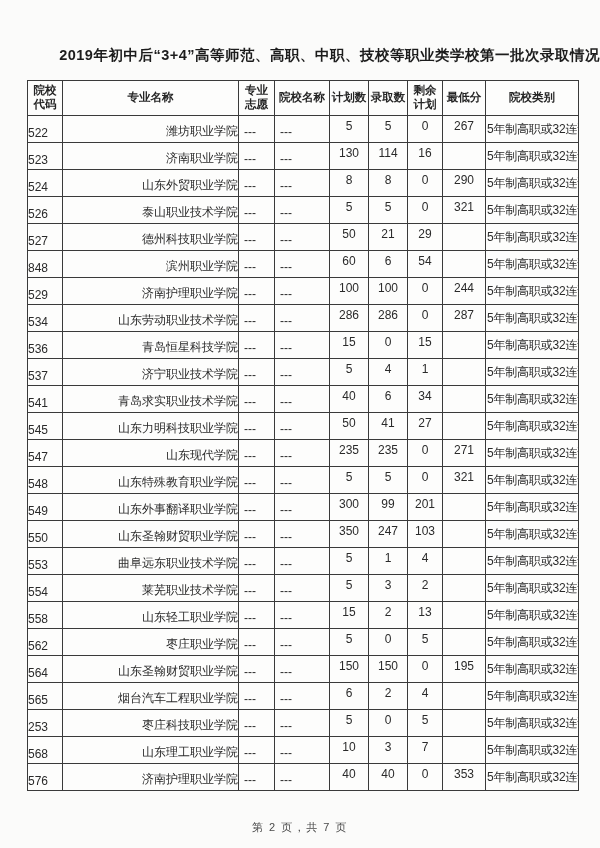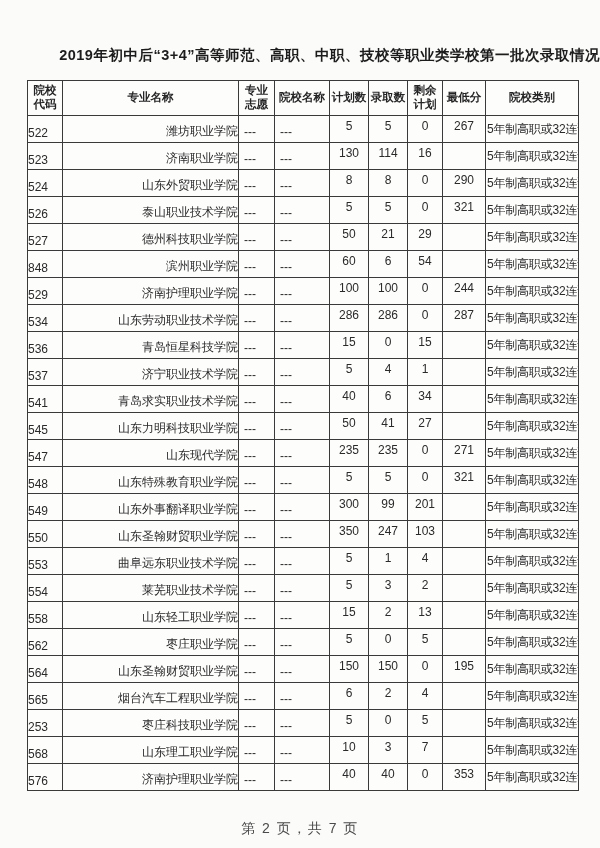--- a/index.html
+++ b/index.html
@@ -59,21 +59,21 @@
   td.col-category {
     text-align: center; vertical-align: middle;
     font-size: 7.5px; color: #3f3f3f;
     padding: 0 1px;
     letter-spacing: -0.2px;
   }
   .page-footer {
     position: absolute;
     top: 820px; left: 0; right: 0;
     text-align: center;
-    font-size: 14px;
+    font-size: 11px;
     color: #4a4a4a;
     letter-spacing: 1.5px;
   }
 </style>
 </head>
 <body>
 
 <div class="page">
 
   <div class="doc-title">2019年初中后“3+4”高等师范、高职、中职、技校等职业类学校第一批次录取情况</div>

